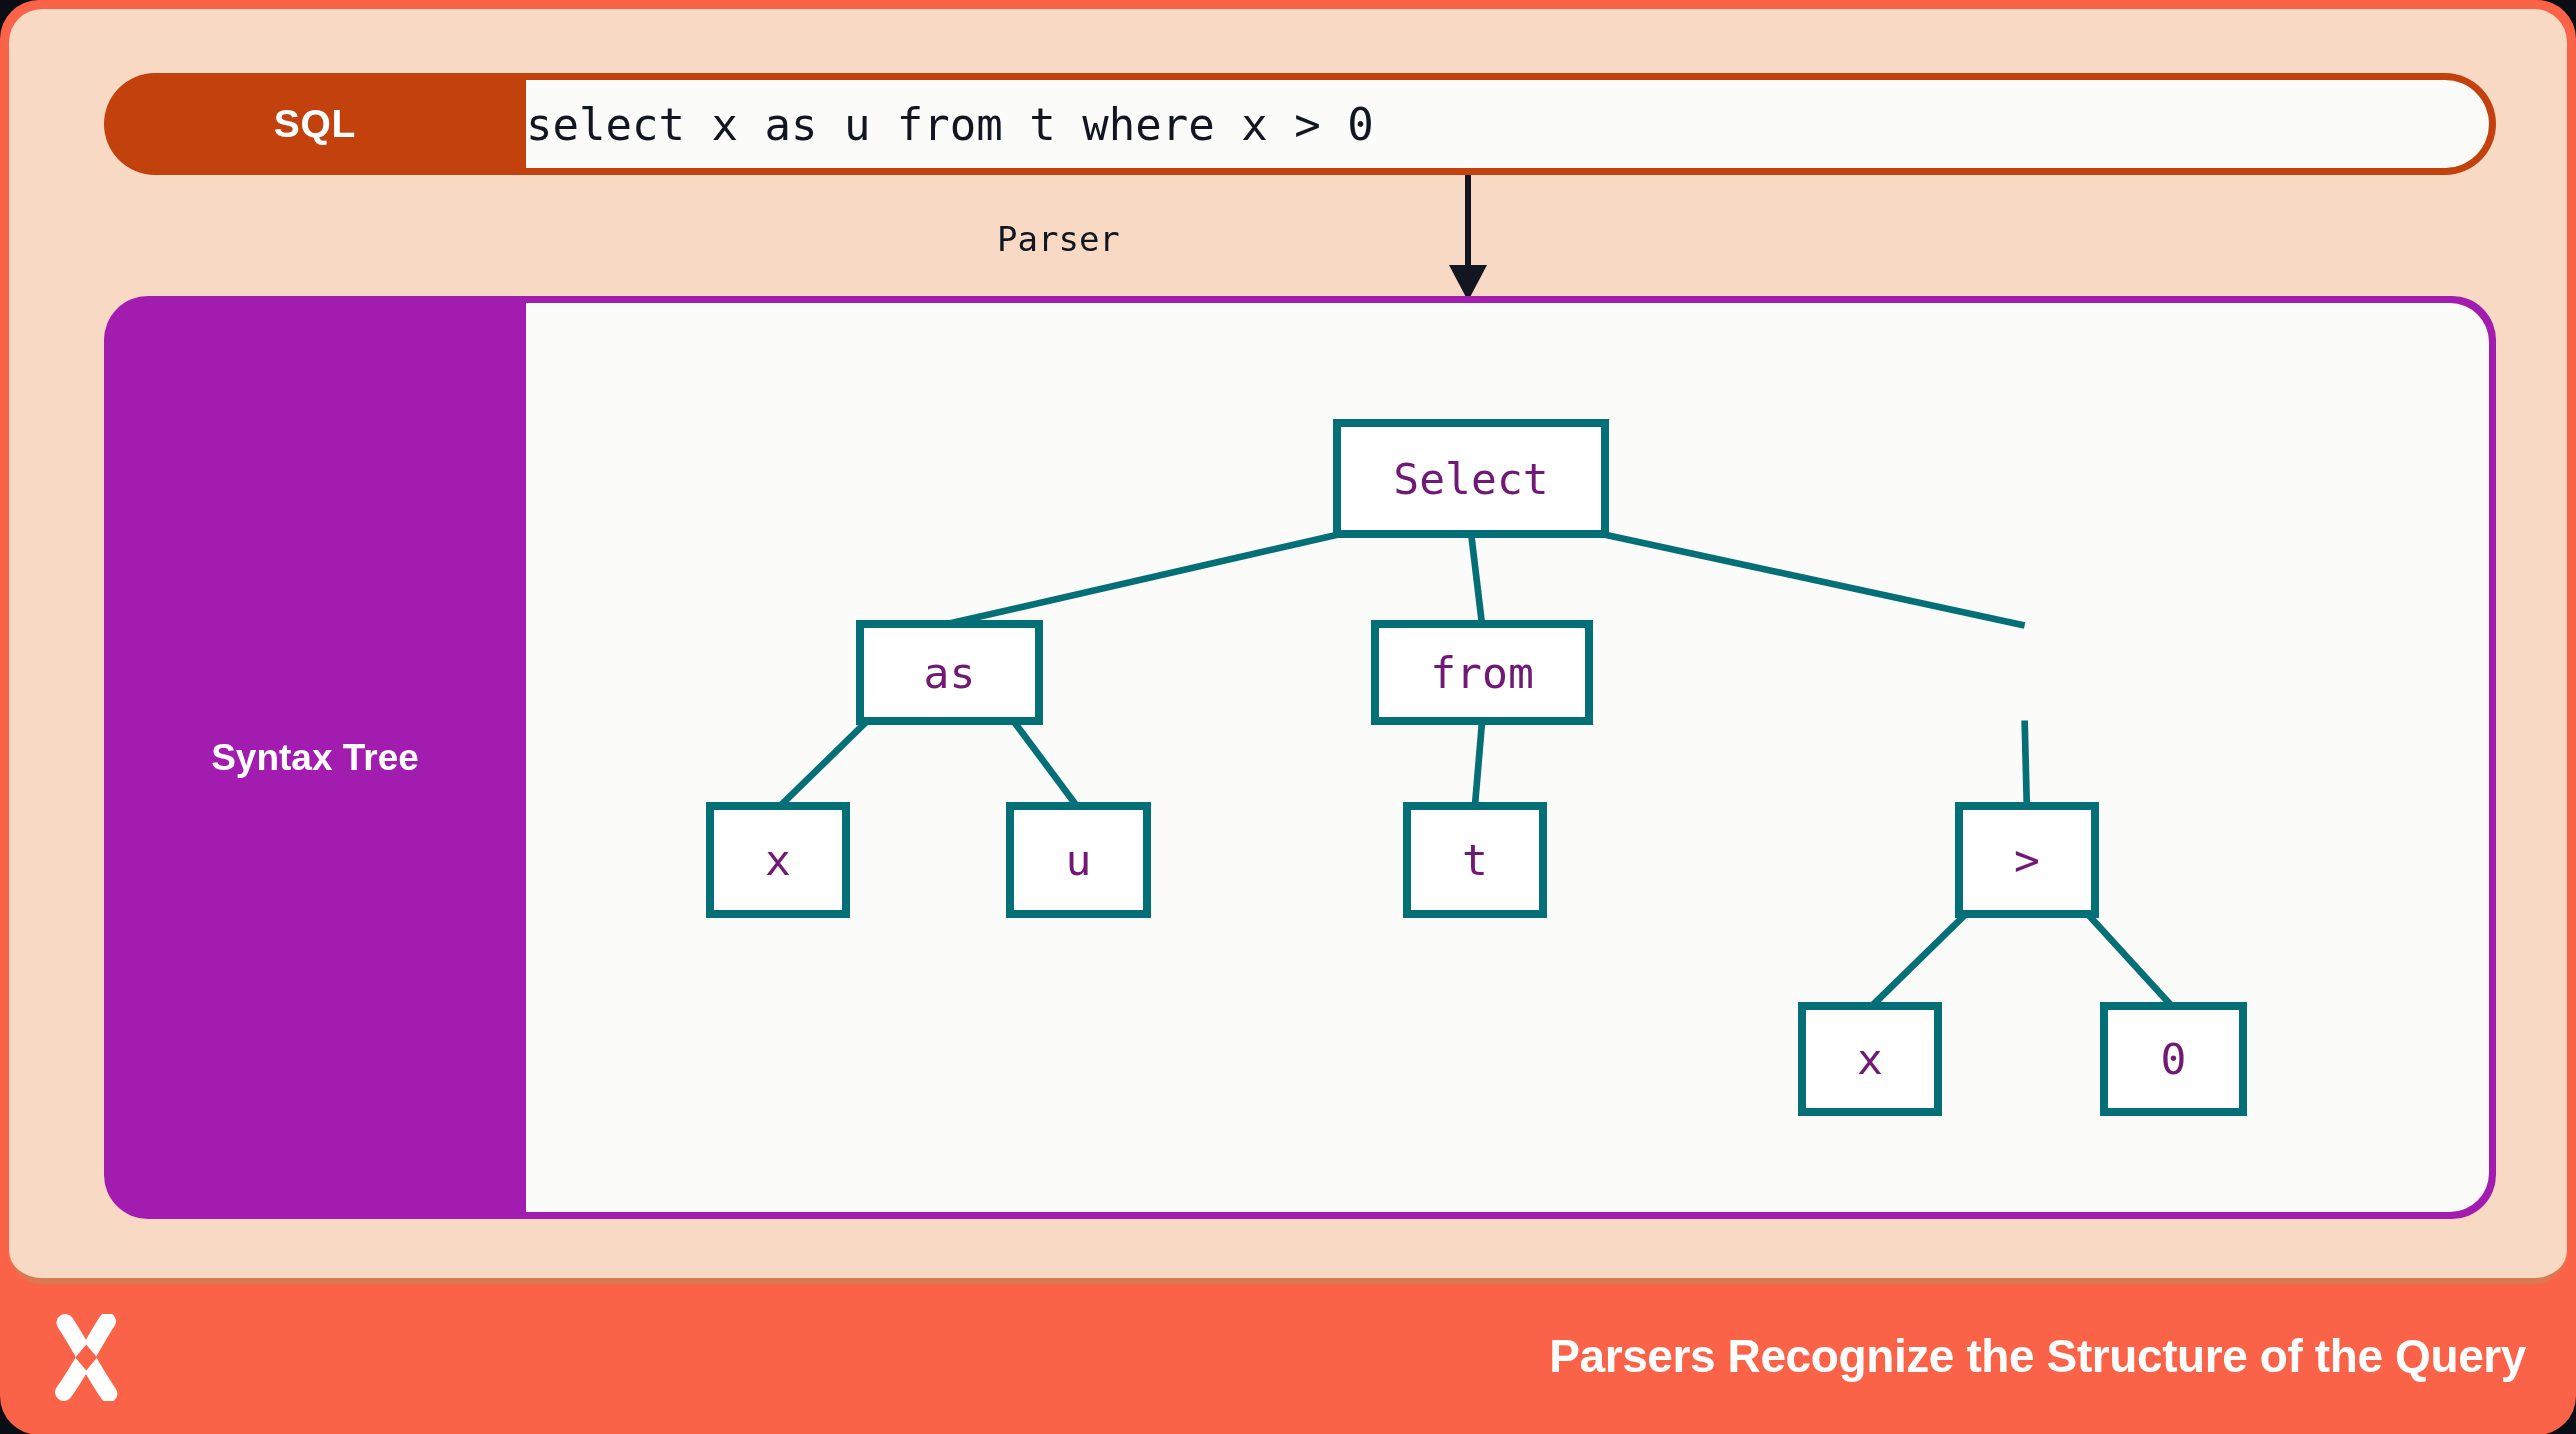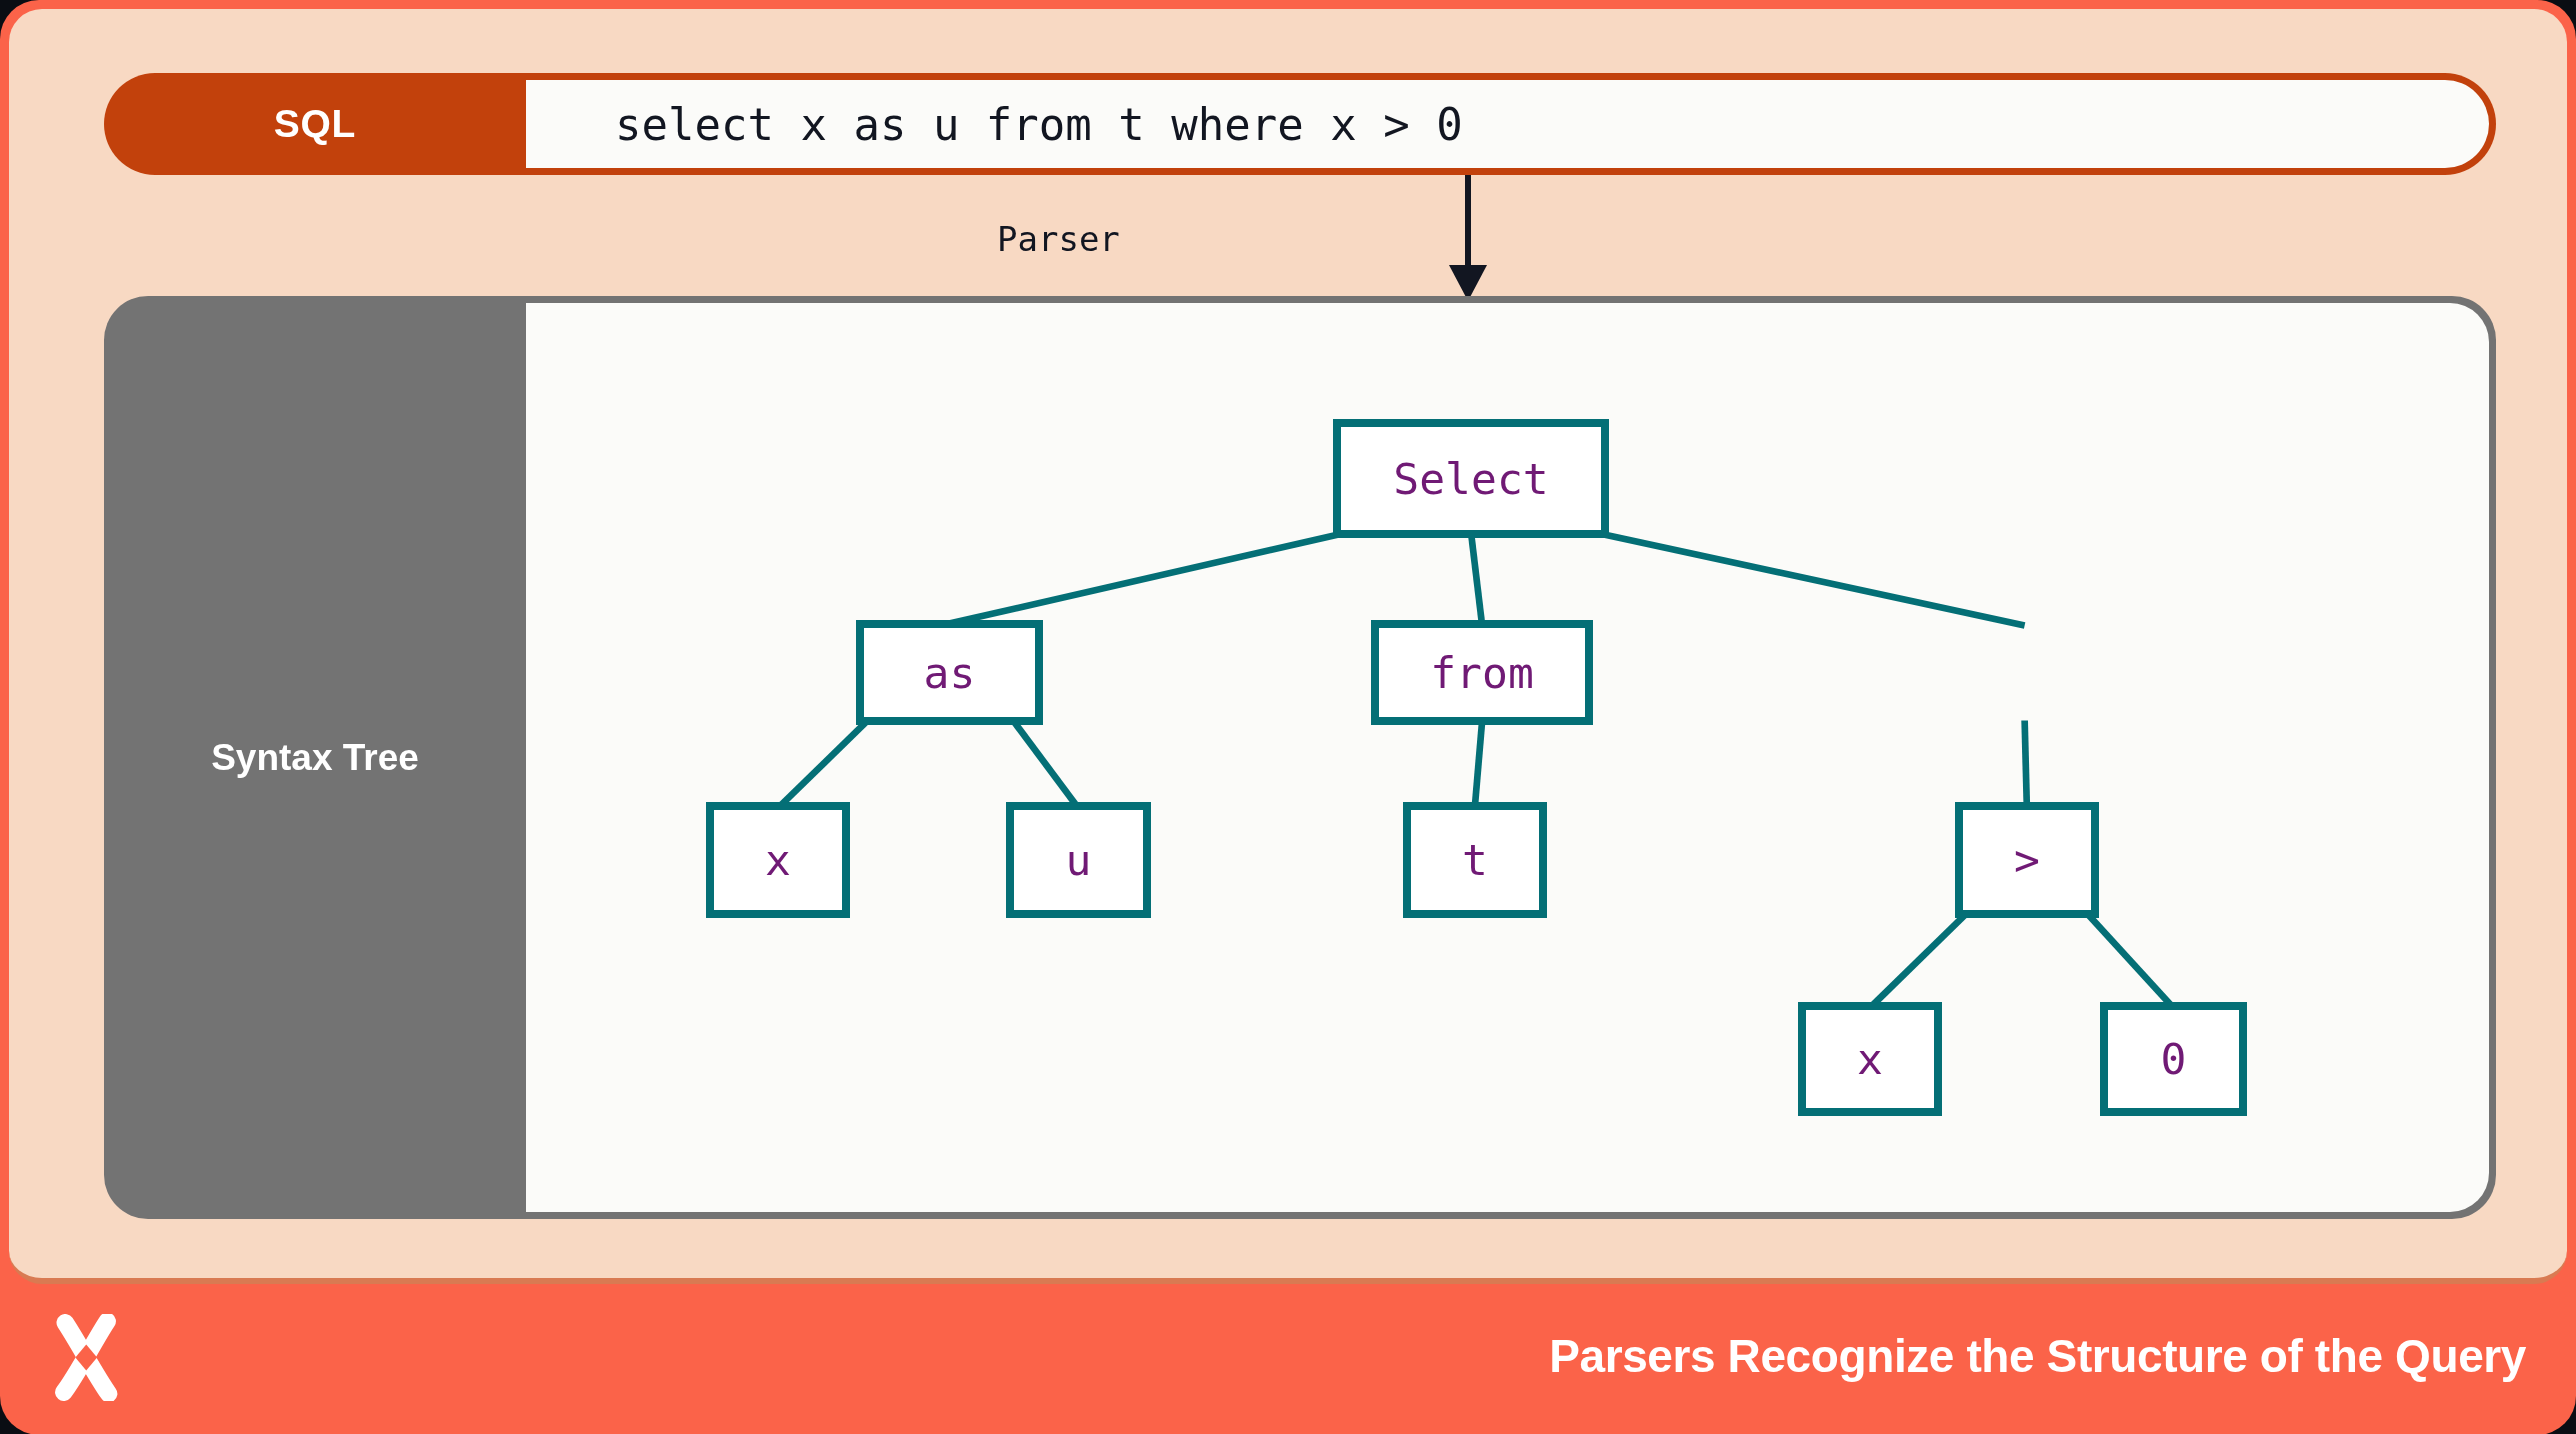--- a/index.html
+++ b/index.html
@@ -12,33 +12,33 @@
   
   .sql-pill{position:absolute;left:104px;top:73px;width:2392px;height:102px;
             background:#c2410c;border-radius:51px;}
   .sql-label{position:absolute;left:0;top:0;width:422px;height:102px;
              display:flex;align-items:center;justify-content:center;
              color:#ffffff;font-size:39px;font-weight:bold;letter-spacing:0.7px;}
   .sql-white{position:absolute;left:422px;top:7.4px;right:7.4px;bottom:7.4px;
              background:#fbfbf9;border-radius:0 44px 44px 0;
              display:flex;align-items:center;}
   .sql-query{font-family:"DejaVu Sans Mono",monospace;font-size:44px;
-             color:#121621;padding-left:89px;white-space:pre;}
+             color:#121621;white-space:pre;}
 
   
   .parser-label{position:absolute;top:219px;left:997px;width:445px;text-align:left;
                 font-family:"DejaVu Sans Mono",monospace;font-size:34px;color:#121621;}
   .arrow-line{position:absolute;left:1465px;top:175px;width:6px;height:92px;background:#121621;}
   .arrow-head{position:absolute;left:1449px;top:265px;width:0;height:0;
               border-left:19px solid transparent;border-right:19px solid transparent;
               border-top:36px solid #121621;}
 
   
   .tree-panel{position:absolute;left:104px;top:296px;width:2392px;height:923px;
-              background:#737373;border-radius:44px;}
+              background:#a21caf;border-radius:44px;}
   .tree-panel-label{position:absolute;left:0;top:0;width:422px;height:100%;
                     display:flex;align-items:center;justify-content:center;
                     color:#ffffff;font-size:37px;font-weight:bold;}
   .tree-white{position:absolute;left:422px;top:7.4px;right:7.4px;bottom:7.4px;
               background:#fbfbf9;border-radius:0 39px 39px 0;}
 
   
   .tree-layer{position:absolute;inset:0;pointer-events:none;}
   .tree-node{position:absolute;background:#ffffff;border:8.2px solid #046f76;
              box-sizing:border-box;display:flex;align-items:center;justify-content:center;

